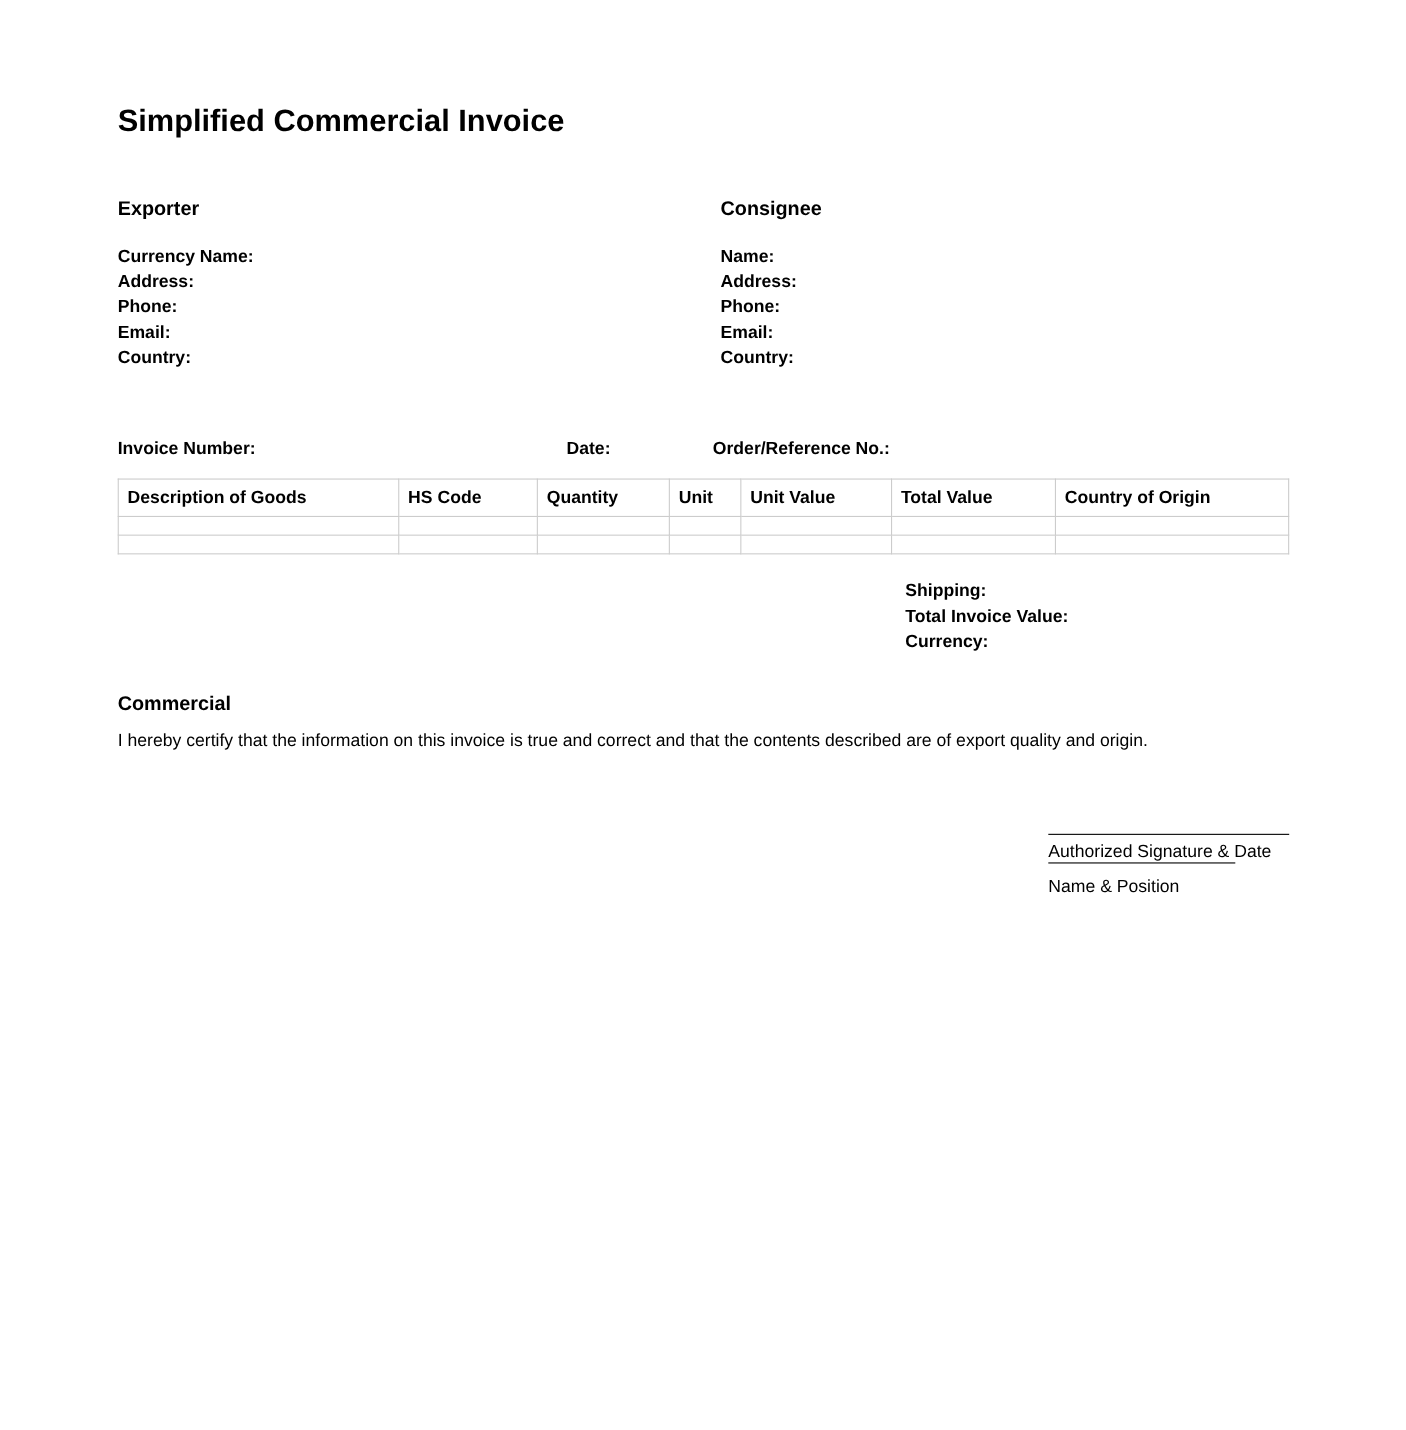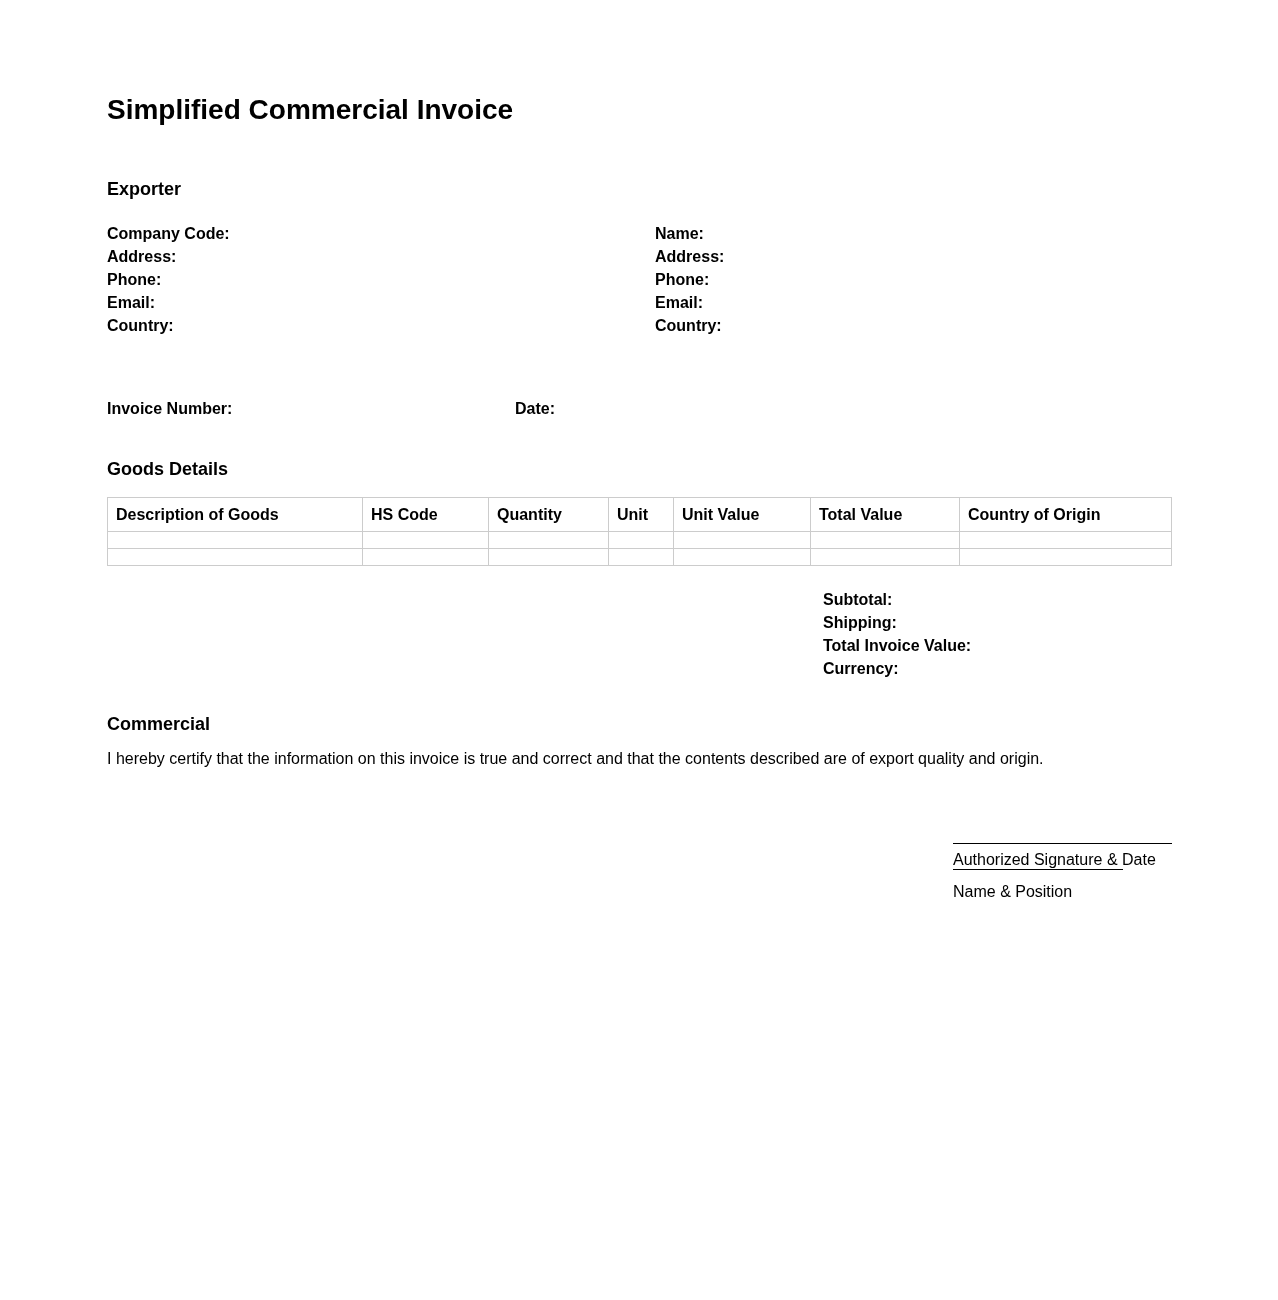--- a/index.html
+++ b/index.html
@@ -122,44 +122,45 @@
 <body>
 
 <div class="page">
 
   <h1 class="doc-title">Simplified Commercial Invoice</h1>
 
   <div class="parties">
     <div class="party-left">
       <h2 class="party-heading">Exporter</h2>
       <div class="party-fields">
-        <div class="field-line">Company Code:</div>
+        <div class="field-line">Currency Name:</div>
         <div class="field-line">Address:</div>
         <div class="field-line">Phone:</div>
         <div class="field-line">Email:</div>
         <div class="field-line">Country:</div>
       </div>
     </div>
     <div class="party-right">
+      <h2 class="party-heading">Consignee</h2>
       <div class="party-fields">
         <div class="field-line">Name:</div>
         <div class="field-line">Address:</div>
         <div class="field-line">Phone:</div>
         <div class="field-line">Email:</div>
         <div class="field-line">Country:</div>
       </div>
     </div>
   </div>
 
   <div class="invoice-meta">
     <div class="cell-invno">Invoice Number:</div>
     <div class="cell-date">Date:</div>
-  </div>
-
-  <h2 class="goods-heading">Goods Details</h2>
+    <div class="cell-order">Order/Reference No.:</div>
+  </div>
+
 
   <table class="goods-table">
     <colgroup>
       <col style="width:255px">
       <col style="width:126px">
       <col style="width:120px">
       <col style="width:65px">
       <col style="width:137px">
       <col style="width:149px">
       <col style="width:212px">
@@ -191,21 +192,20 @@
         <td></td>
         <td></td>
         <td></td>
         <td></td>
         <td></td>
       </tr>
     </tbody>
   </table>
 
   <div class="totals">
-    <div>Subtotal:</div>
     <div>Shipping:</div>
     <div>Total Invoice Value:</div>
     <div>Currency:</div>
   </div>
 
   <h2 class="declaration-heading">Commercial</h2>
   <p class="declaration-text">I hereby certify that the information on this invoice is true and correct and that the contents described are of export quality and origin.</p>
 
   <div class="signatures">
     <div class="sig-block-1">

